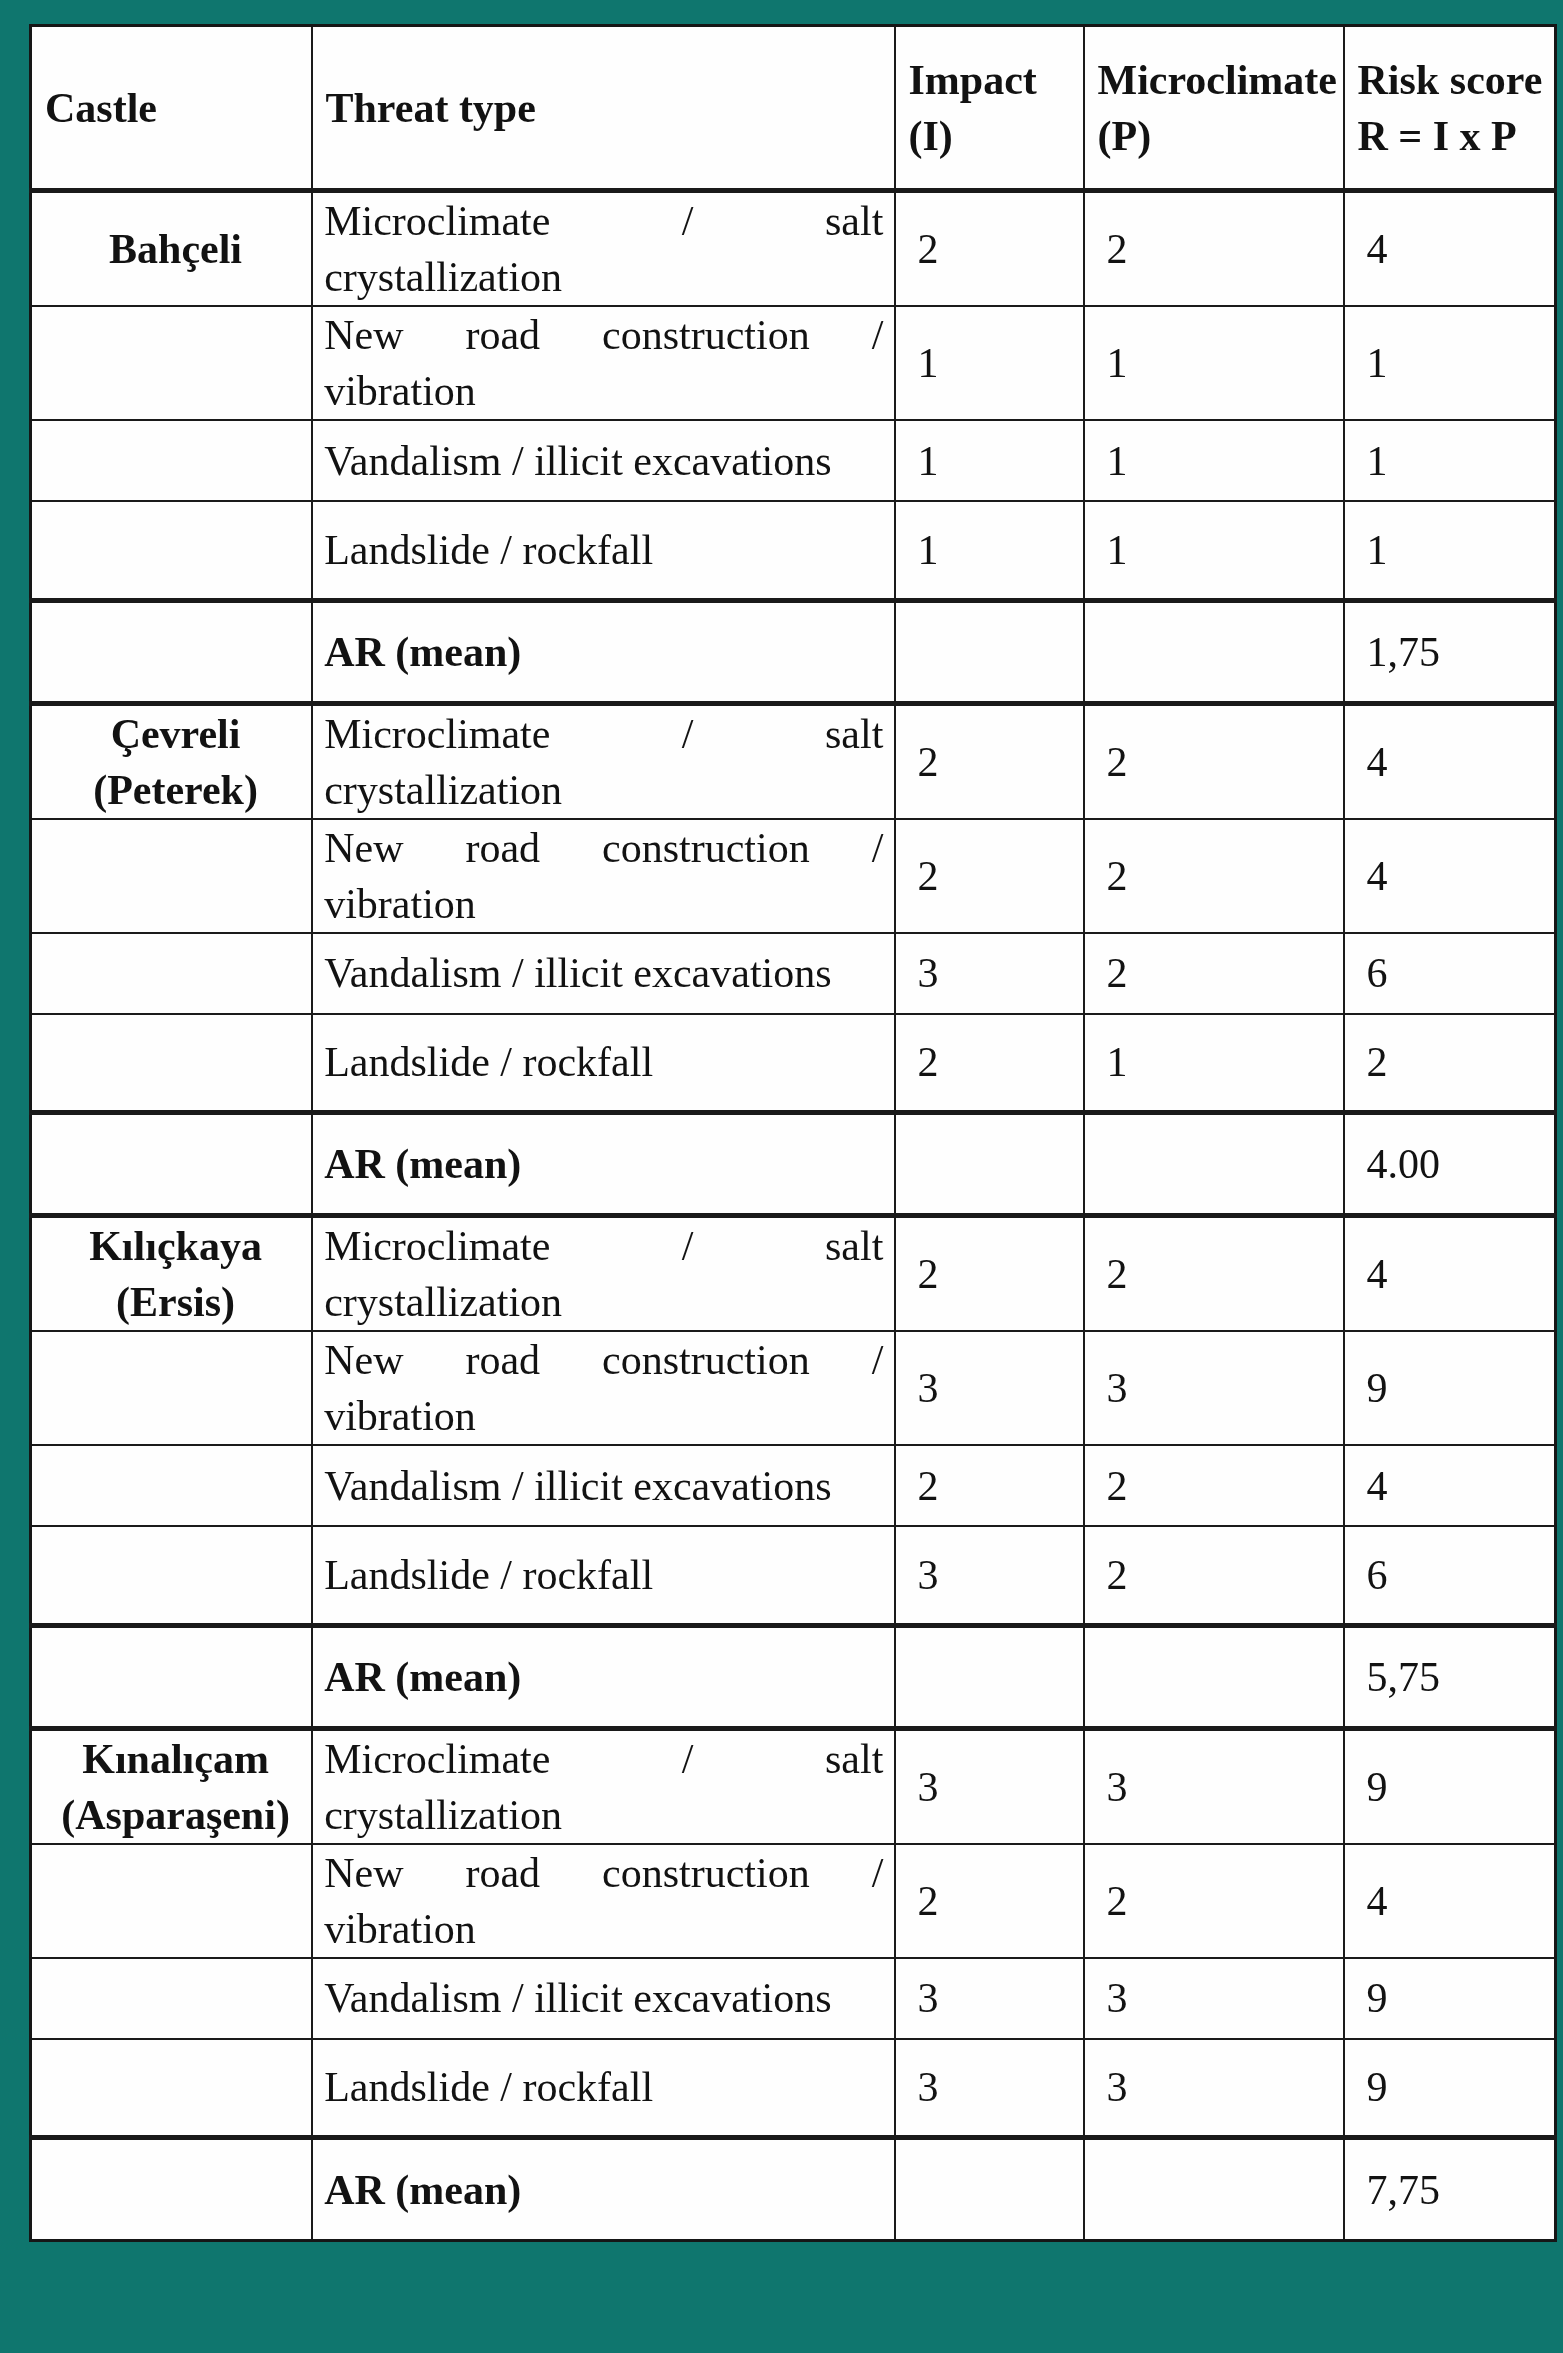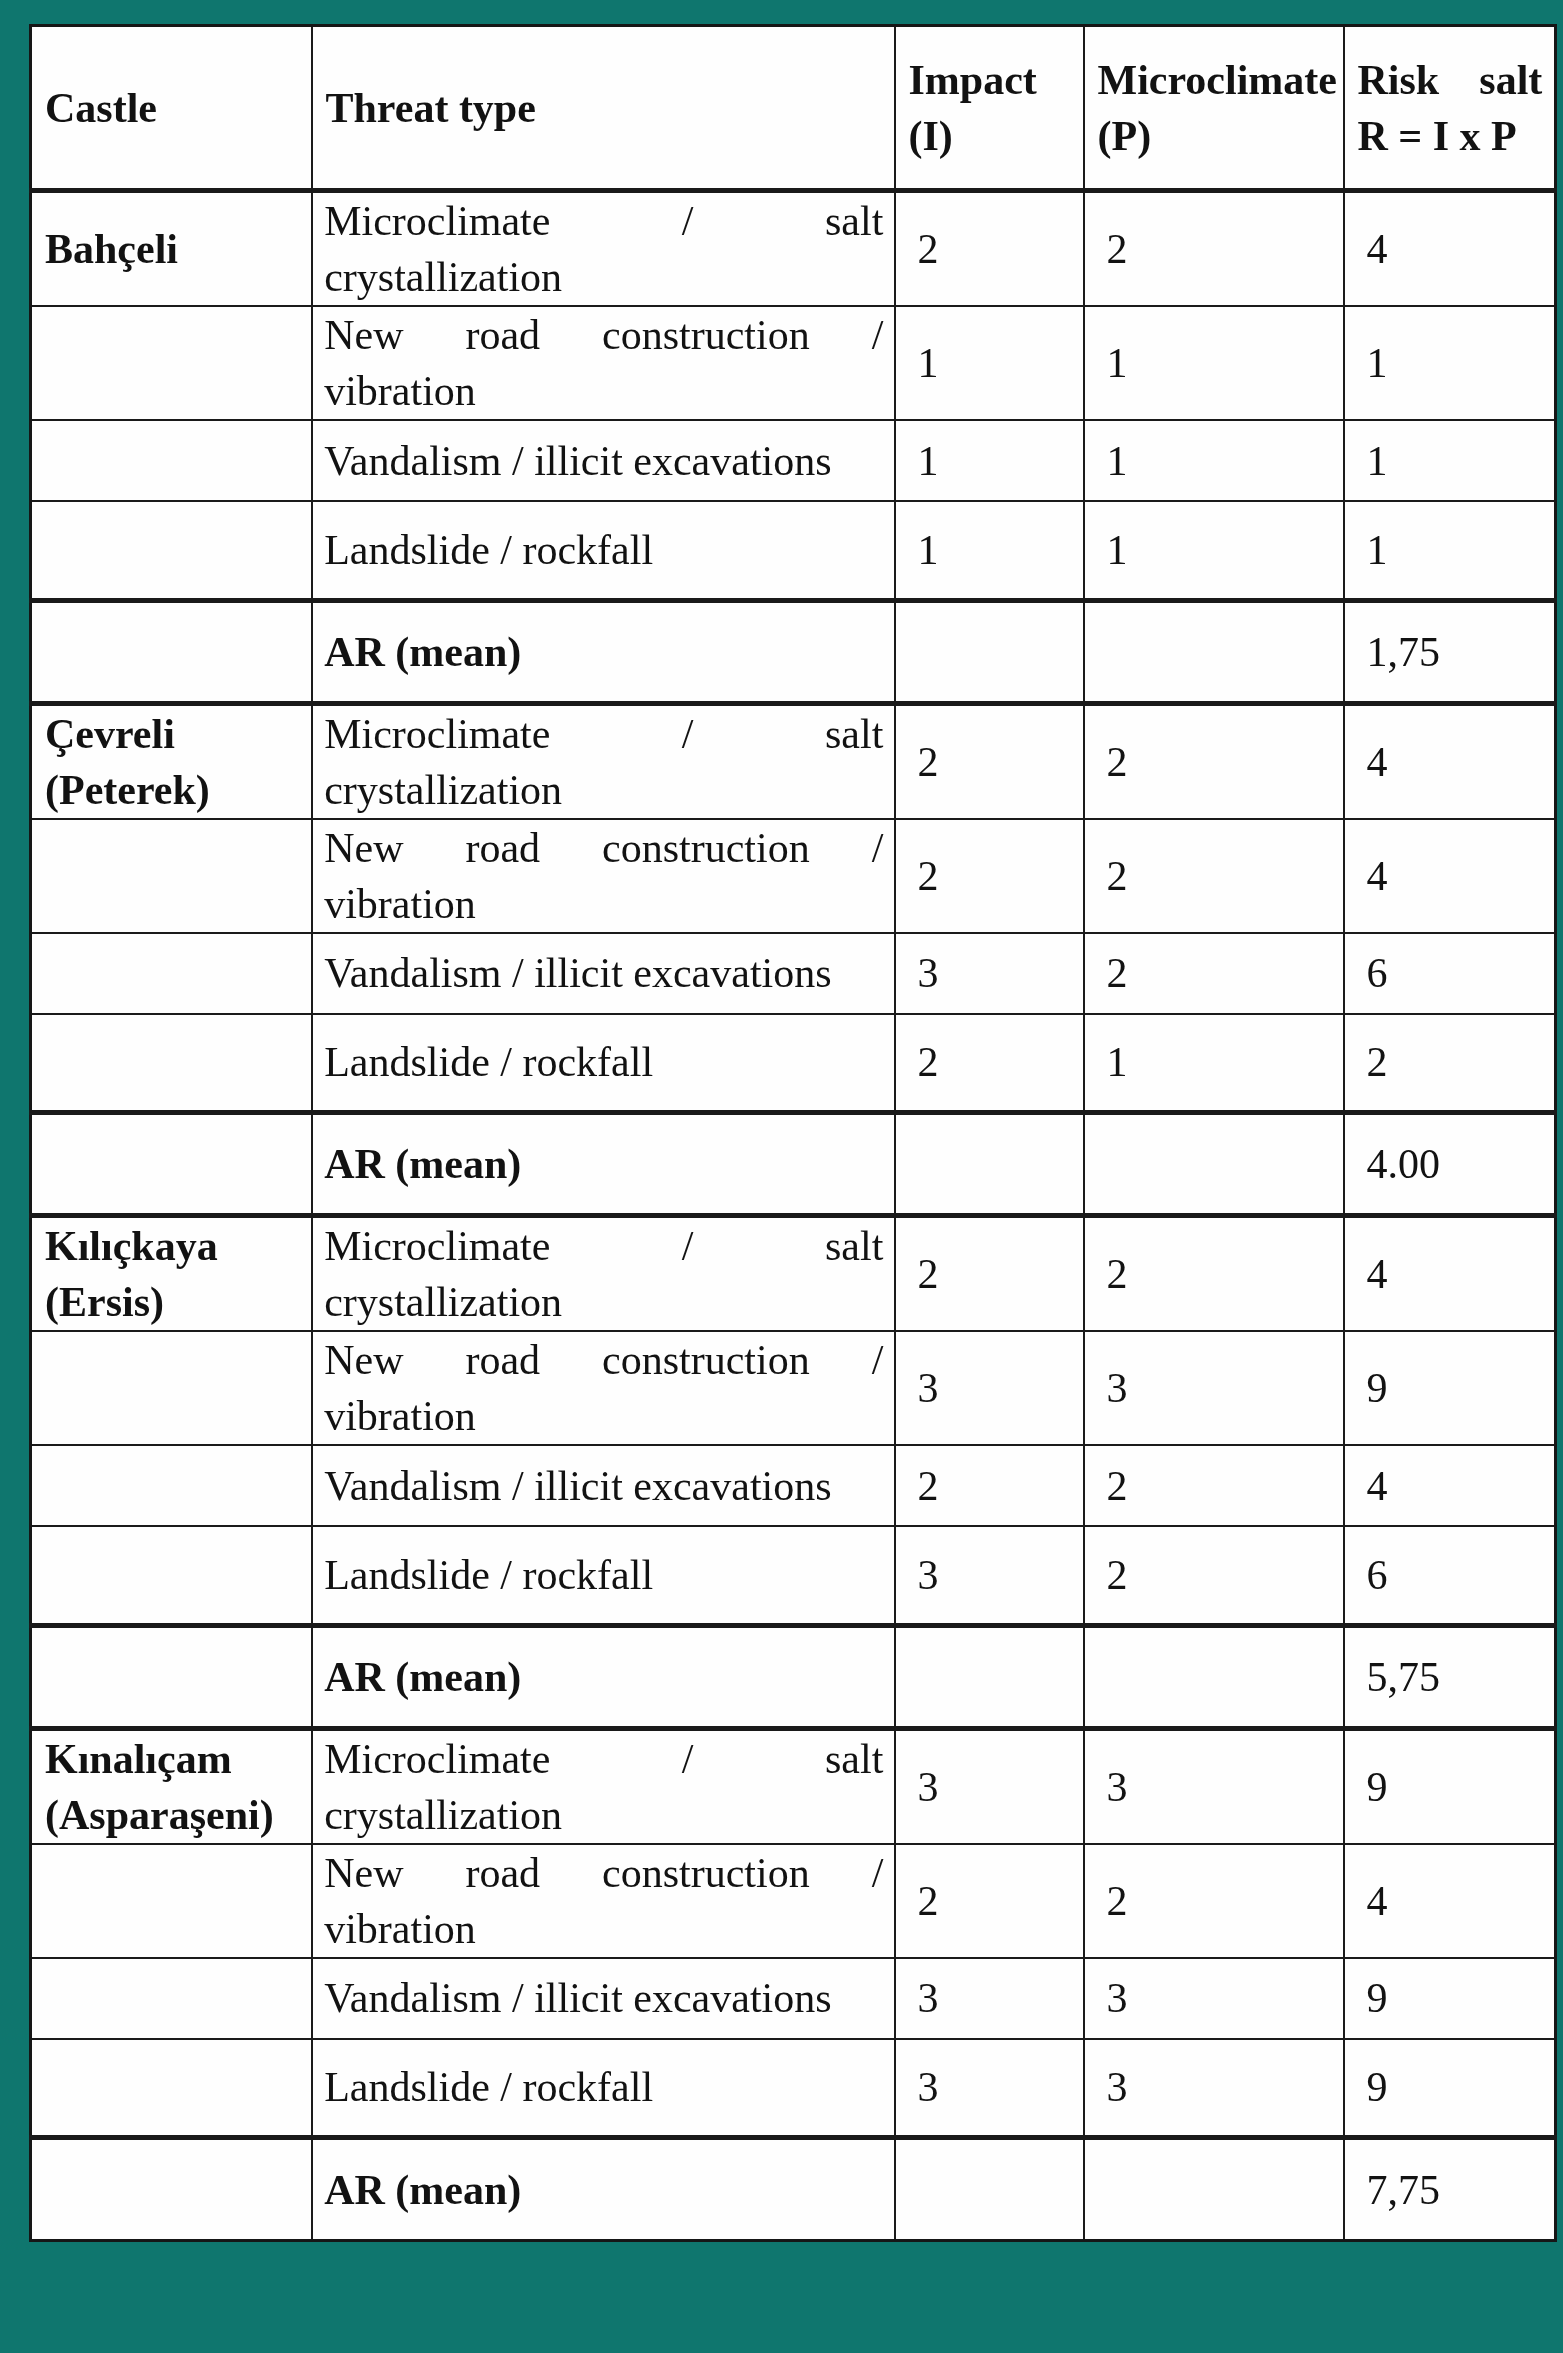--- a/index.html
+++ b/index.html
@@ -51,21 +51,21 @@
   tr.row-mean th, tr.row-mean td { border-top-width: 5.1px; }
   tr.section-start th, tr.section-start td { border-top-width: 5.1px; }
 
   th {
     font-weight: bold;
     text-align: justify;
     padding: 0 11.7px 0 13px;
   }
   td.castle {
     font-weight: bold;
-    text-align: left;
+    text-align: center;
     padding: 0 4.4px 0 13px;
   }
   td.threat {
     text-align: justify;
     padding: 0 10.2px 0 11.7px;
     margin-left: 44px;
   }
   td.num {
     text-align: left;
     padding: 0 4.4px 0 22px;
@@ -85,21 +85,21 @@
         <col class="c-prob">
         <col class="c-risk">
     </colgroup>
 
     <tbody>
         <tr class="header-row">
       <th>Castle</th>
       <th>Threat type</th>
       <th>Impact (I)</th>
       <th>Microclimate (P)</th>
-      <th>Risk salt R = I x P</th>
+      <th>Risk score R = I x P</th>
     </tr>
 
     <tr class="row-two section-start">
       <td class="castle">Bahçeli</td>
       <td class="threat">Microclimate / salt crystallization</td>
       <td class="num">2</td>
       <td class="num">2</td>
       <td class="num">4</td>
     </tr>
     <tr class="row-two">

